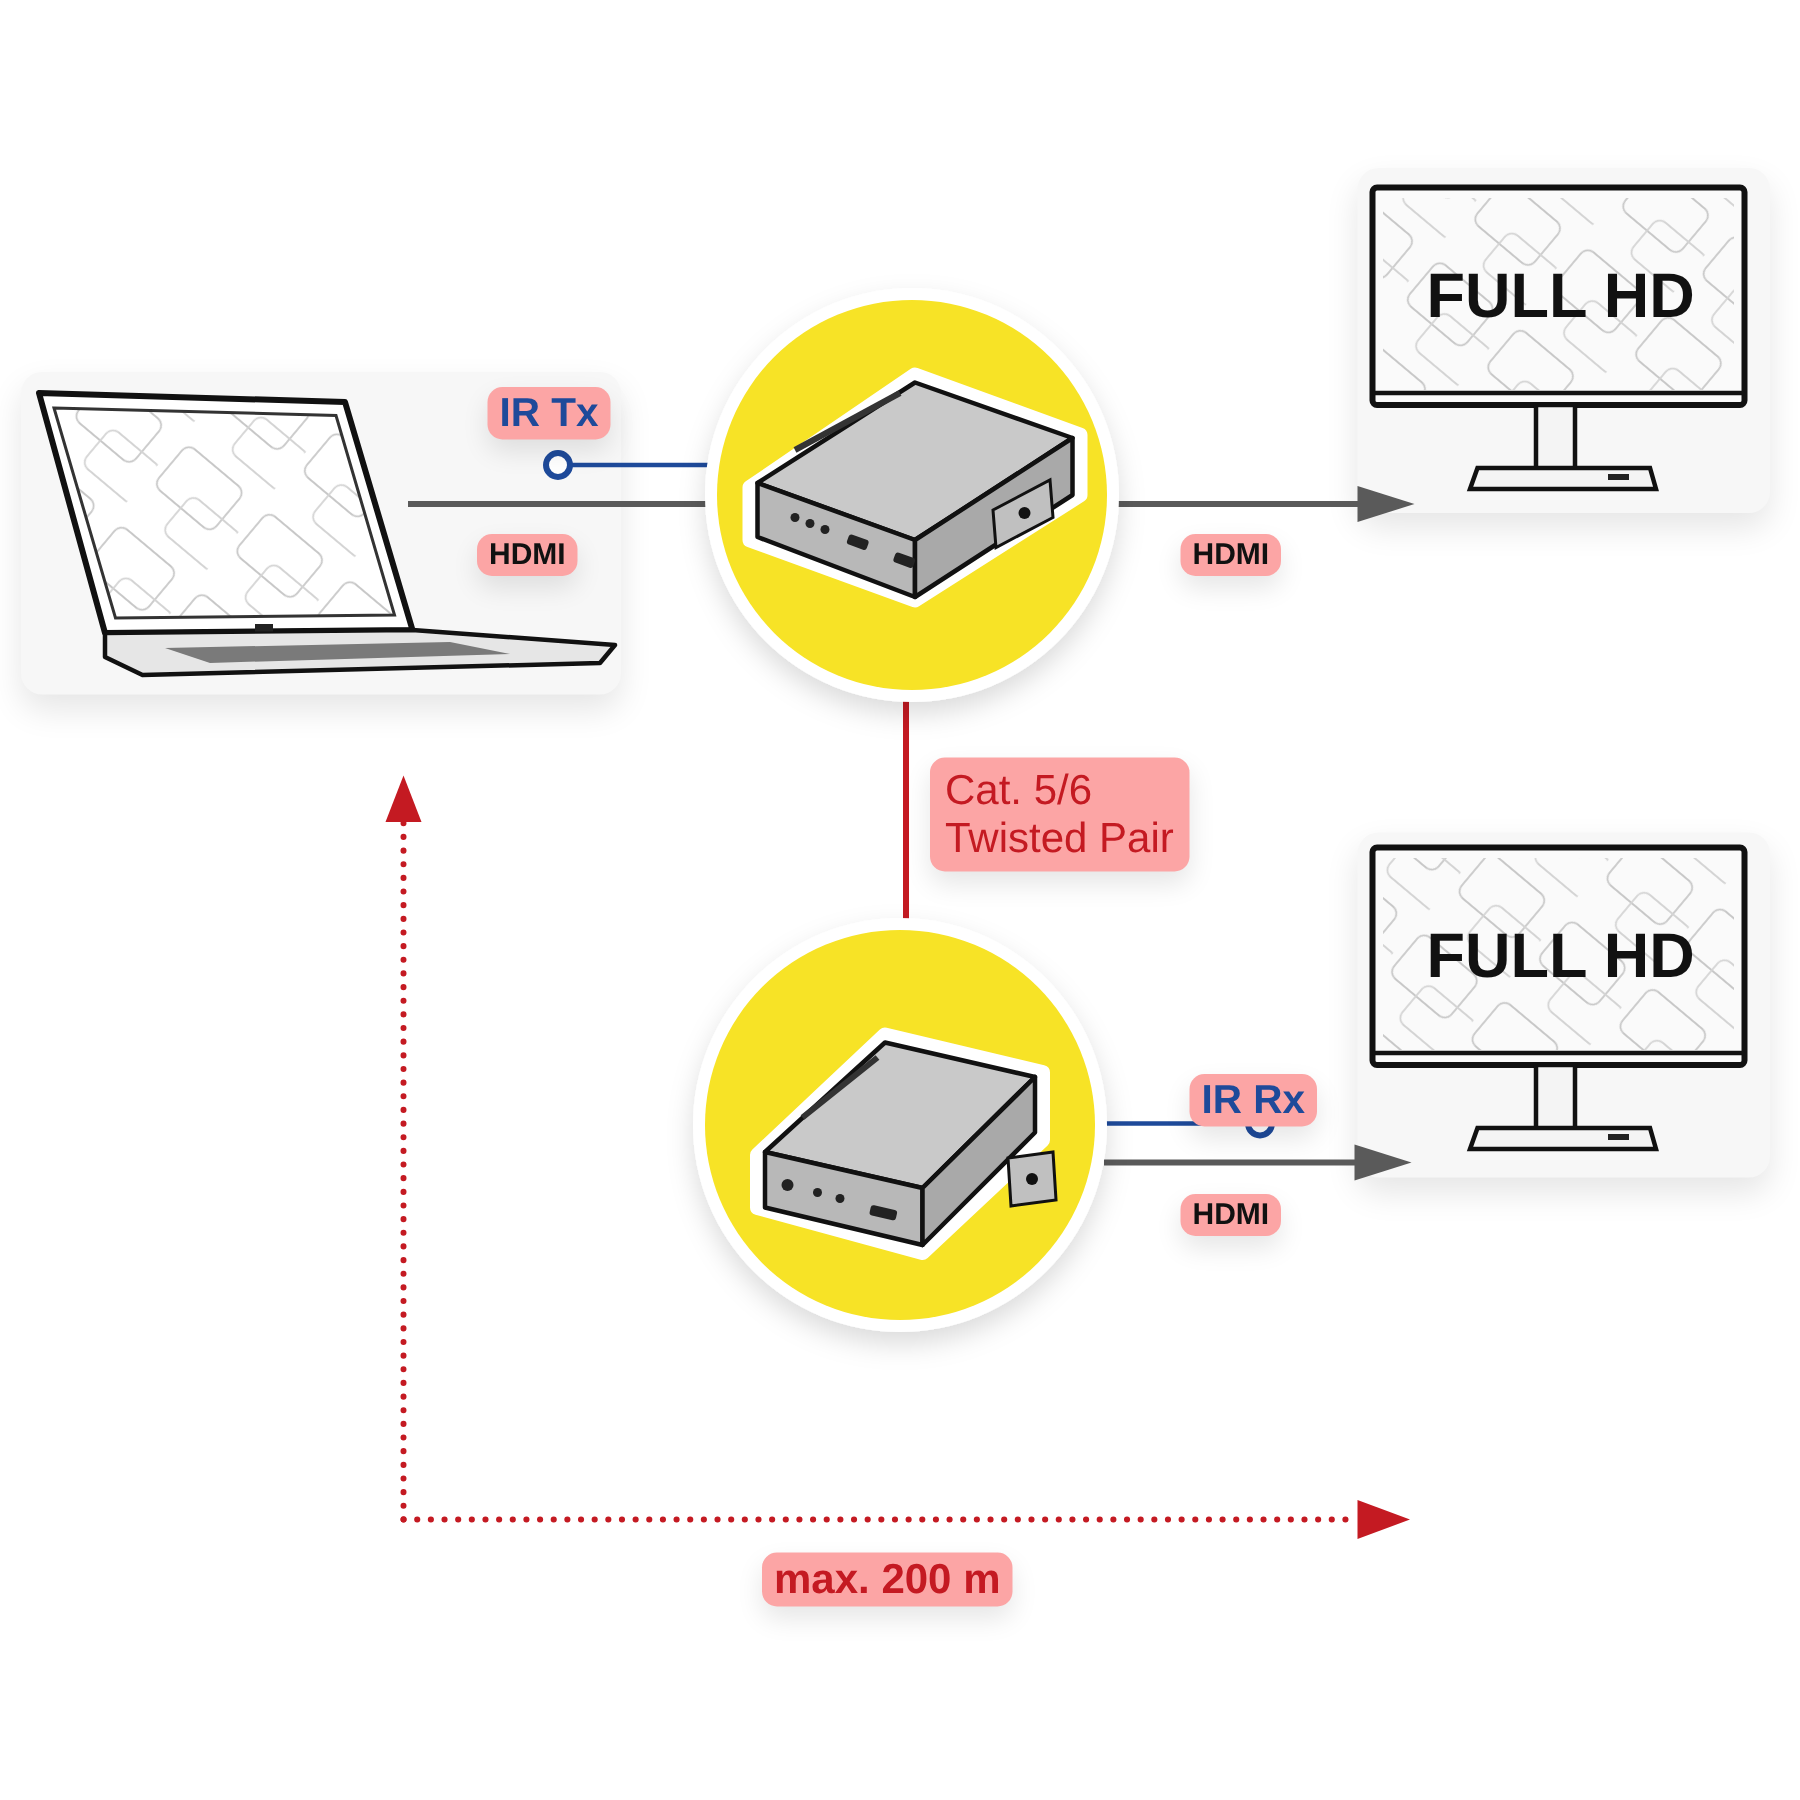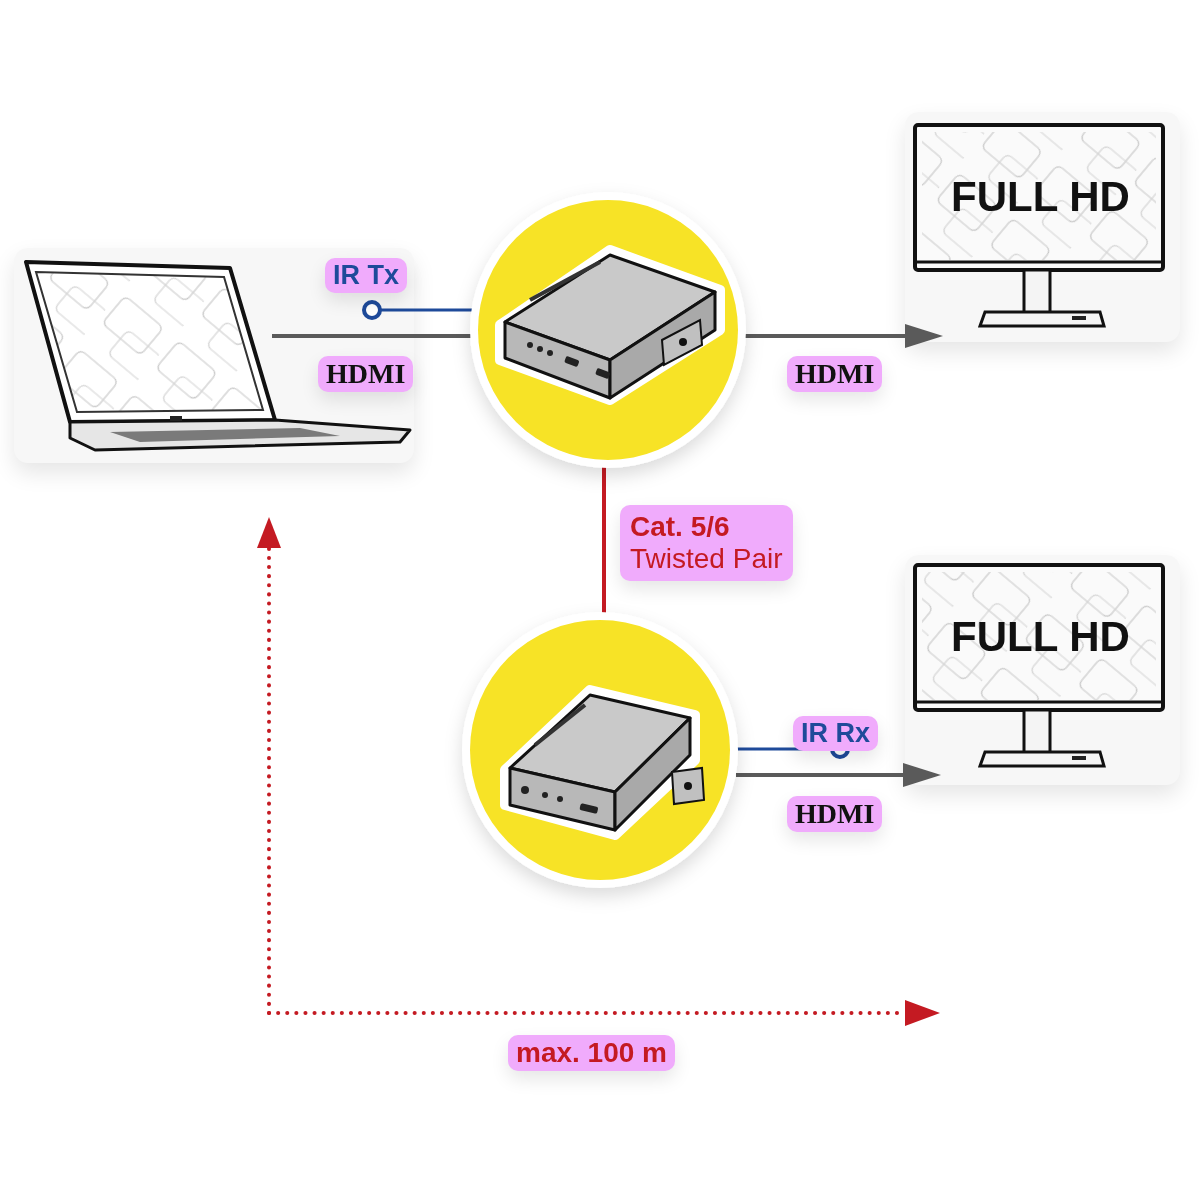--- a/index.html
+++ b/index.html
@@ -2,24 +2,24 @@
 <html><head>
 <meta charset="utf-8">
 <style>
   html, body { margin:0; padding:0; }
   body { width:1200px; height:1200px; background:#ffffff; position:relative; overflow:hidden;
          font-family:"Liberation Sans", "DejaVu Sans", sans-serif; }
   .abs { position:absolute; }
   .shadowblk { position:absolute; background:#f2f2f2; border-radius:14px;
                box-shadow: 0 10px 22px rgba(0,0,0,0.10); }
   .label { position:absolute; font-weight:bold; white-space:nowrap; line-height:1; }
-  .lbl-black { color:#111111; font-size:28px;font-family:Liberation Serif, serif; }
+  .lbl-black { color:#111111; font-size:20px; }
   .lbl-blue { color:#1e4a9a; font-size:27px; }
   .lbl-red { color:#c41a22; font-size:28px; }
-  .label-bg { background:#f0abfc; border-radius:10px; padding:4px 8px;
+  .label-bg { background:#fca5a5; border-radius:10px; padding:4px 8px;
               box-shadow: 0 8px 18px rgba(0,0,0,0.10); }
   svg { position:absolute; left:0; top:0; }
 </style>
 </head>
 <body>
 
 <div class="shadowblk" style="left:14px;top:248px;width:400px;height:215px;background:#f7f7f7;"></div>
 <div class="shadowblk" style="left:905px;top:112px;width:275px;height:230px;background:#f7f7f7;"></div>
 <div class="shadowblk" style="left:905px;top:555px;width:275px;height:230px;background:#f7f7f7;"></div>
 
@@ -122,20 +122,20 @@
 </svg>
 
 <div class="label" style="left:951px;top:176px;font-size:42px;color:#111;">FULL HD</div>
 <div class="label" style="left:951px;top:616px;font-size:42px;color:#111;">FULL HD</div>
 
 <div class="label lbl-blue label-bg" style="left:325px;top:258px;">IR Tx</div>
 <div class="label lbl-black label-bg" style="left:318px;top:356px;">HDMI</div>
 <div class="label lbl-black label-bg" style="left:787px;top:356px;">HDMI</div>
 
 <div class="label-bg abs" style="left:620px;top:505px;padding:6px 10px;">
-  <div class="lbl-red" style="font-weight:bold;line-height:32px;">Cat. 5/6</div>
+  <div class="lbl-red" style="font-weight:normal;line-height:32px;">Cat. 5/6</div>
   <div class="lbl-red" style="font-weight:normal;line-height:32px;">Twisted Pair</div>
 </div>
 
 <div class="label lbl-blue label-bg" style="left:793px;top:716px;">IR Rx</div>
 <div class="label lbl-black label-bg" style="left:787px;top:796px;">HDMI</div>
 
-<div class="label lbl-red label-bg" style="left:508px;top:1035px;">max. 100 m</div>
+<div class="label lbl-red label-bg" style="left:508px;top:1035px;">max. 200 m</div>
 
 </body></html>

